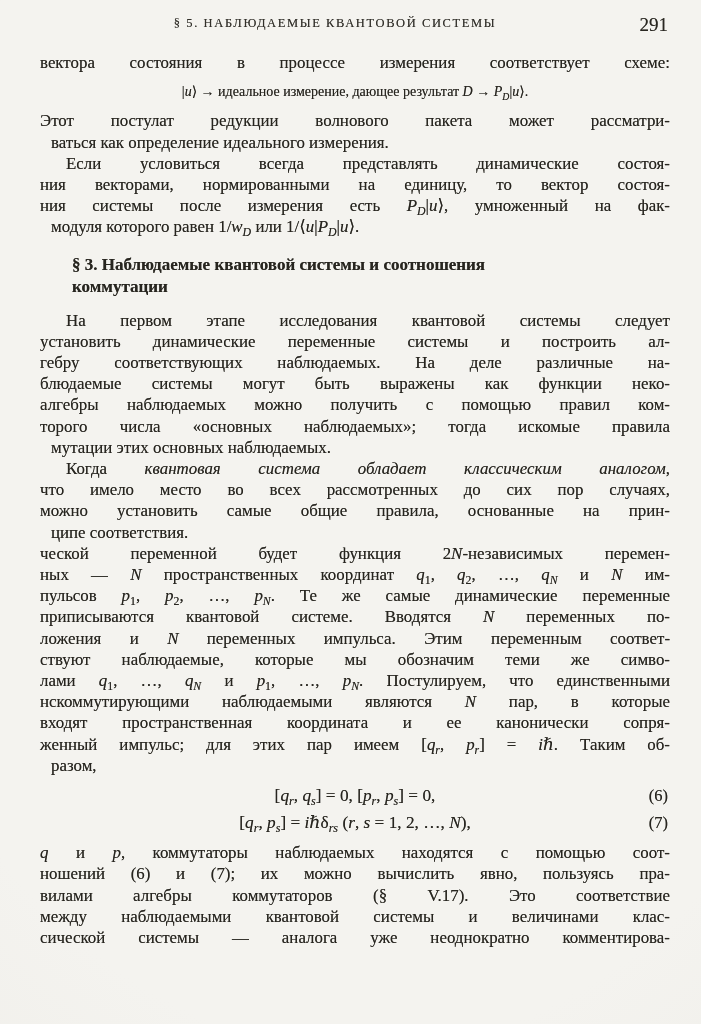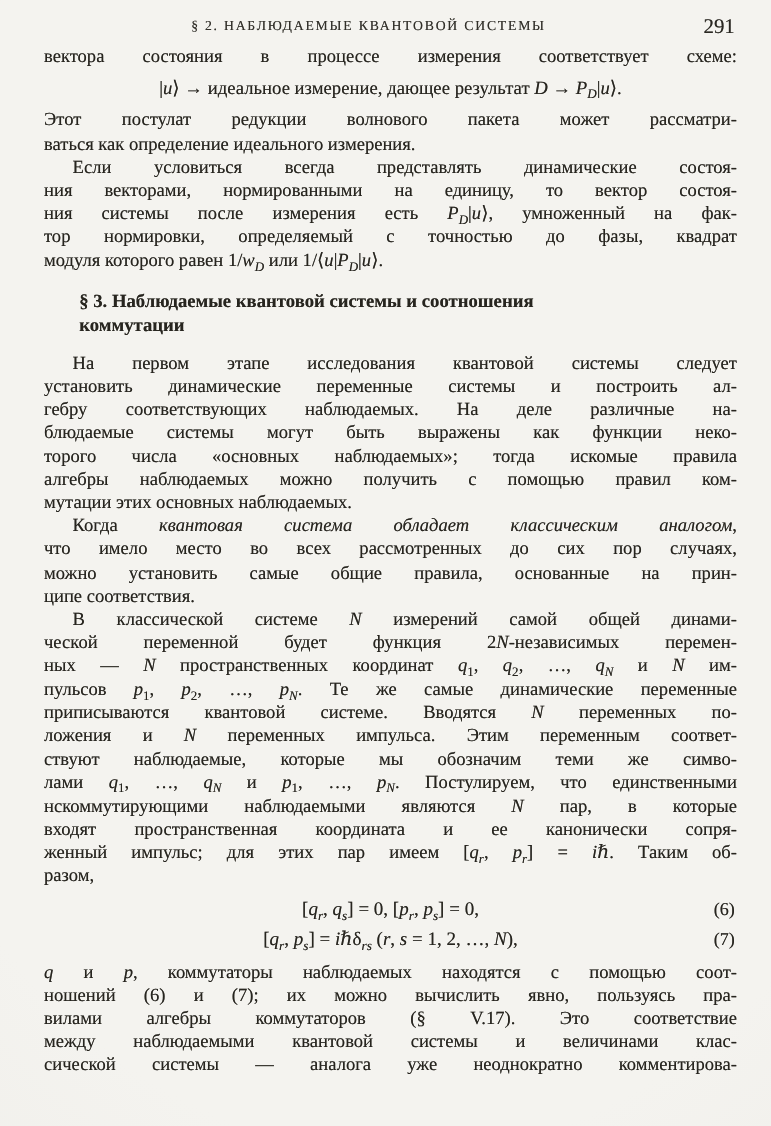--- a/index.html
+++ b/index.html
@@ -19,36 +19,36 @@
     font-size:12.5px;letter-spacing:1.6px;color:#32302a;
     text-shadow:0 0 .5px rgba(39,37,33,.55);
     padding-right:40px;
   }
   .rh-page{
     position:absolute;right:2px;top:-2px;
     font-size:19px;color:#2a2822;
     text-shadow:0 0 .5px rgba(39,37,33,.55);
   }
   .content{
-    position:absolute;left:40px;top:40px;width:630px;
+    position:absolute;left:40px;top:52px;width:630px;
     font-size:16.9px;
   }
   .ln{
     line-height:21.2px;
     text-align:justify;text-align-last:justify;
     text-shadow:0 0 .5px rgba(39,37,33,.6);
     white-space:normal;
   }
-  .ln.short{text-align-last:left;}
+  .ln.short{text-align-last:left;margin-left:11px;}
   .ln.ind{text-indent:26px;}
   .formula-line{
     line-height:21.2px;margin:8px 0;
     text-align:center;
     text-shadow:0 0 .5px rgba(39,37,33,.6);
-    font-size:17px;
+    font-size:14px;
   }
   .section-heading{
     margin:16px 0 12px 32px;
     font-weight:bold;font-size:17px;line-height:22px;
     text-shadow:0 0 .4px rgba(39,37,33,.65);
   }
   .eq-block{margin:6px 0;}
   .eq-row{
     position:relative;text-align:center;
     line-height:27px;font-size:17.3px;
@@ -62,69 +62,67 @@
     font-size:17px;color:#2a2822;
     text-shadow:0 0 .5px rgba(39,37,33,.55);
   }
 </style>
 </head>
 <body>
 
 <div class="page">
 
   <div class="running-header">
-    <span class="rh-title">§ 2. НАБЛЮДАЕМЫЕ КВАНТОВОЙ СИСТЕМЫ</span>
+    <span class="rh-title">§ 5. НАБЛЮДАЕМЫЕ КВАНТОВОЙ СИСТЕМЫ</span>
     <span class="rh-page">291</span>
   </div>
 
   <div class="content">
 
     <div>
       <div class="ln">вектора состояния в процессе измерения соответствует схеме:</div>
     </div>
 
     <div class="formula-line">|<i>u</i>⟩ → идеальное измерение, дающее результат  <i>D</i> → <i>P</i><sub><i>D</i></sub>|<i>u</i>⟩.</div>
 
     <div>
       <div class="ln">Этот постулат редукции волнового пакета может рассматри-</div>
       <div class="ln short">ваться как определение идеального измерения.</div>
     </div>
 
     <div>
       <div class="ln ind">Если условиться всегда представлять динамические состоя-</div>
       <div class="ln">ния векторами, нормированными на единицу, то вектор состоя-</div>
       <div class="ln">ния системы после измерения есть <i>P</i><sub><i>D</i></sub>|<i>u</i>⟩, умноженный на фак-</div>
-      <div class="ln">тор нормировки, определяемый с точностью до фазы, квадрат</div>
       <div class="ln short">модуля которого равен 1/<i>w</i><sub><i>D</i></sub> или 1/⟨<i>u</i>|<i>P</i><sub><i>D</i></sub>|<i>u</i>⟩.</div>
     </div>
 
     <div class="section-heading">
       <div>§ 3. Наблюдаемые квантовой системы и соотношения</div>
       <div>коммутации</div>
     </div>
 
     <div>
       <div class="ln ind">На первом этапе исследования квантовой системы следует</div>
       <div class="ln">установить динамические переменные системы и построить ал-</div>
       <div class="ln">гебру соответствующих наблюдаемых. На деле различные на-</div>
       <div class="ln">блюдаемые системы могут быть выражены как функции неко-</div>
+      <div class="ln">алгебры наблюдаемых можно получить с помощью правил ком-</div>
       <div class="ln">торого числа «основных наблюдаемых»; тогда искомые правила</div>
-      <div class="ln">алгебры наблюдаемых можно получить с помощью правил ком-</div>
       <div class="ln short">мутации этих основных наблюдаемых.</div>
     </div>
 
     <div>
       <div class="ln ind">Когда <i>квантовая система обладает классическим аналогом</i>,</div>
       <div class="ln">что имело место во всех рассмотренных до сих пор случаях,</div>
       <div class="ln">можно установить самые общие правила, основанные на прин-</div>
       <div class="ln short">ципе соответствия.</div>
     </div>
 
     <div>
-      <div class="ln ind">В классической системе <i>N</i> измерений самой общей динами-</div>
       <div class="ln">ческой переменной будет функция 2<i>N</i>-независимых перемен-</div>
       <div class="ln">ных — <i>N</i> пространственных координат <i>q</i><sub>1</sub>, <i>q</i><sub>2</sub>, …, <i>q</i><sub><i>N</i></sub> и <i>N</i> им-</div>
       <div class="ln">пульсов <i>p</i><sub>1</sub>, <i>p</i><sub>2</sub>, …, <i>p</i><sub><i>N</i></sub>. Те же самые динамические переменные</div>
       <div class="ln">приписываются квантовой системе. Вводятся <i>N</i> переменных по-</div>
       <div class="ln">ложения и <i>N</i> переменных импульса. Этим переменным соответ-</div>
       <div class="ln">ствуют наблюдаемые, которые мы обозначим теми же симво-</div>
       <div class="ln">лами <i>q</i><sub>1</sub>, …, <i>q</i><sub><i>N</i></sub> и <i>p</i><sub>1</sub>, …, <i>p</i><sub><i>N</i></sub>. Постулируем, что единственными</div>
       <div class="ln">нскоммутирующими наблюдаемыми являются <i>N</i> пар, в которые</div>
       <div class="ln">входят пространственная координата и ее канонически сопря-</div>
       <div class="ln">женный импульс; для этих пар имеем [<i>q</i><sub><i>r</i></sub>, <i>p</i><sub><i>r</i></sub>] = <i>i</i>ℏ. Таким об-</div>

